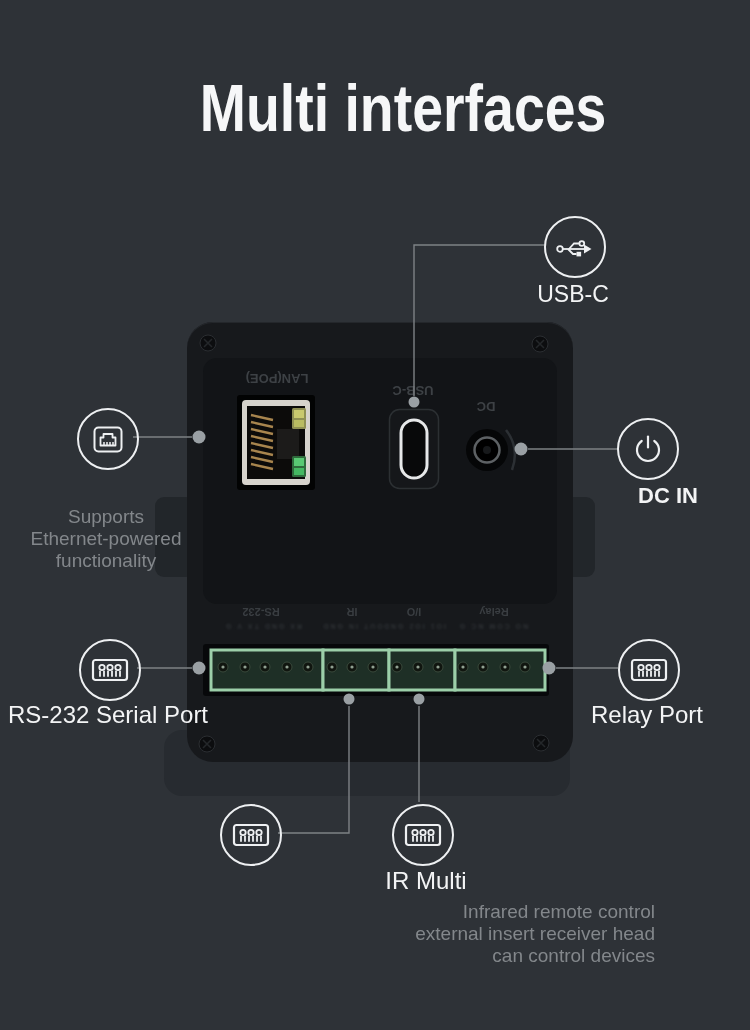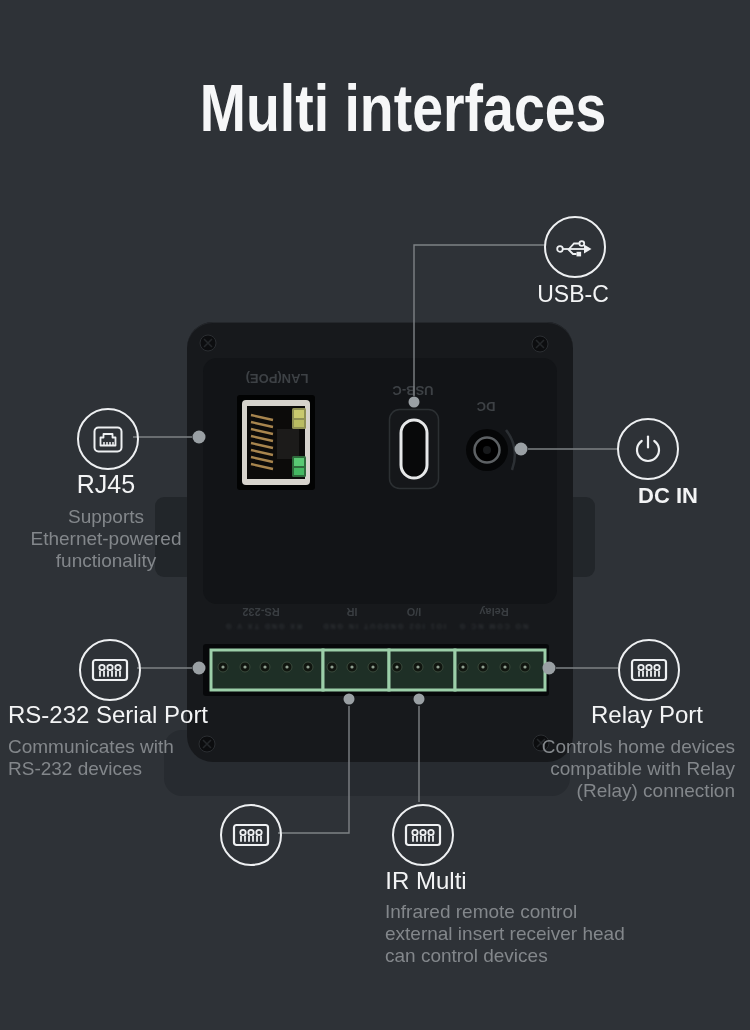--- a/index.html
+++ b/index.html
@@ -44,21 +44,21 @@
   .ring.rs232{left:79px;top:639px}
   .plabel.rs232{left:-12px;top:701px;width:240px}
   .pdesc.rs232{left:8px;top:736px;width:240px;text-align:left}
   .ring.relay{left:618px;top:639px}
   .plabel.relay{left:527px;top:701px;width:240px}
   .pdesc.relay{left:493px;top:736px;width:242px;text-align:right}
   .ring.io{left:220px;top:804px}
   .plabel.io{left:138px;top:867px;width:240px}
   .ring.ir{left:392px;top:804px}
   .plabel.ir{left:306px;top:867px;width:240px}
-  .pdesc.ir{left:385px;top:901px;width:270px;text-align:left}
+  .pdesc.ir{left:385px;top:901px;width:270px;text-align:right}
 </style>
 </head>
 <body>
 
 <div class="stage">
 
   <div class="title"><span>Multi interfaces</span></div>
 
   <div class="backplate"></div>
   <div class="sidetab left"></div>
@@ -207,21 +207,20 @@
   </div>
   <div class="plabel usb">USB-C</div>
 
   <div class="ring rj45">
     <svg width="30" height="27" viewBox="0 0 30 27" fill="none">
       <rect x="1.5" y="1.5" width="27" height="24" rx="4" stroke-width="2"></rect>
       <path d="M7.5,11.5 h3 v-3.5 h9 v3.5 h3 v8 h-15 z" stroke-width="1.8" stroke-linejoin="round"></path>
       <path d="M11,16 v3.5 M14,16 v3.5 M17,16 v3.5 M20,16 v3.5" stroke-width="1.5"></path>
     </svg>
   </div>
-  <div class="plabel rj45">RJ45</div>
   <div class="pdesc rj45">Supports
 Ethernet-powered
 functionality</div>
 
   <div class="ring dc">
     <svg width="30" height="30" viewBox="0 0 30 30" fill="none">
       <path d="M8.7,7 A11,11 0 1 0 21.3,7" stroke-width="2.2" stroke-linecap="round"></path>
       <line x1="15" y1="2.5" x2="15" y2="13.5" stroke-width="2.2" stroke-linecap="round"></line>
     </svg>
   </div>
@@ -232,38 +231,33 @@
       <rect x="2" y="5" width="34" height="20" rx="2.5" stroke-width="2.2"></rect>
       <circle cx="11" cy="12.5" r="2.7" stroke-width="1.8"></circle>
         <path d="M9,15.8 v6 M13,15.8 v6" stroke-width="1.8"></path>
       <circle cx="19" cy="12.5" r="2.7" stroke-width="1.8"></circle>
         <path d="M17,15.8 v6 M21,15.8 v6" stroke-width="1.8"></path>
       <circle cx="27" cy="12.5" r="2.7" stroke-width="1.8"></circle>
         <path d="M25,15.8 v6 M29,15.8 v6" stroke-width="1.8"></path>
     </svg>
   </div>
   <div class="plabel rs232">RS-232 Serial Port</div>
-  <div class="pdesc rs232">Communicates with
-RS-232 devices</div>
 
   <div class="ring relay">
     <svg width="38" height="30" viewBox="0 0 38 30" fill="none">
       <rect x="2" y="5" width="34" height="20" rx="2.5" stroke-width="2.2"></rect>
       <circle cx="11" cy="12.5" r="2.7" stroke-width="1.8"></circle>
         <path d="M9,15.8 v6 M13,15.8 v6" stroke-width="1.8"></path>
       <circle cx="19" cy="12.5" r="2.7" stroke-width="1.8"></circle>
         <path d="M17,15.8 v6 M21,15.8 v6" stroke-width="1.8"></path>
       <circle cx="27" cy="12.5" r="2.7" stroke-width="1.8"></circle>
         <path d="M25,15.8 v6 M29,15.8 v6" stroke-width="1.8"></path>
     </svg>
   </div>
   <div class="plabel relay">Relay Port</div>
-  <div class="pdesc relay">Controls home devices
-compatible with Relay
-(Relay) connection</div>
 
   <div class="ring io">
     <svg width="38" height="30" viewBox="0 0 38 30" fill="none">
       <rect x="2" y="5" width="34" height="20" rx="2.5" stroke-width="2.2"></rect>
       <circle cx="11" cy="12.5" r="2.7" stroke-width="1.8"></circle>
         <path d="M9,15.8 v6 M13,15.8 v6" stroke-width="1.8"></path>
       <circle cx="19" cy="12.5" r="2.7" stroke-width="1.8"></circle>
         <path d="M17,15.8 v6 M21,15.8 v6" stroke-width="1.8"></path>
       <circle cx="27" cy="12.5" r="2.7" stroke-width="1.8"></circle>
         <path d="M25,15.8 v6 M29,15.8 v6" stroke-width="1.8"></path>

